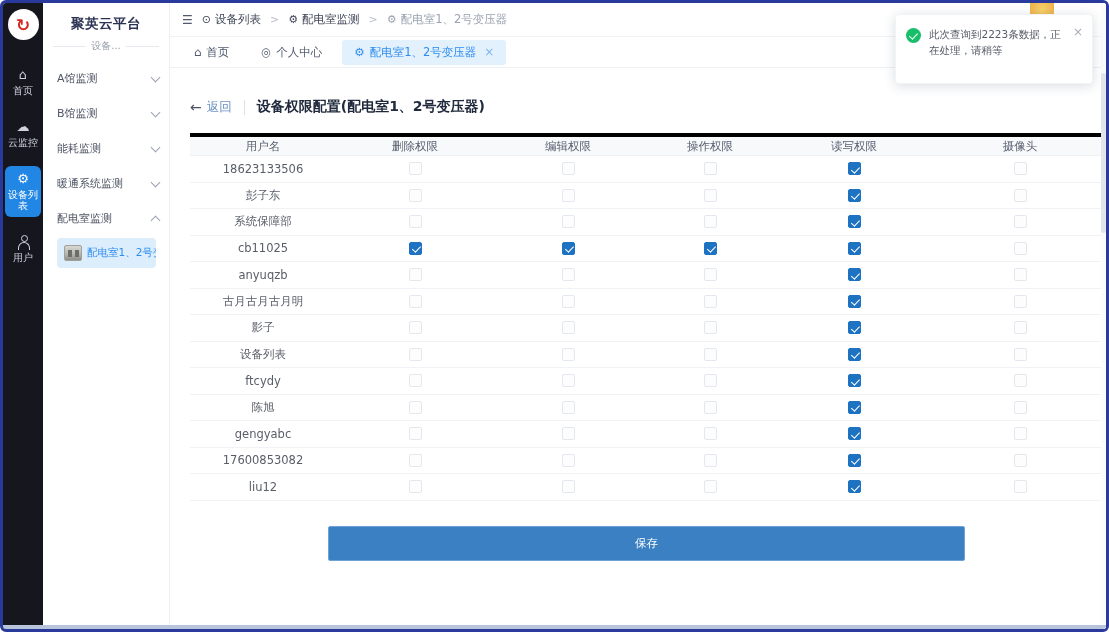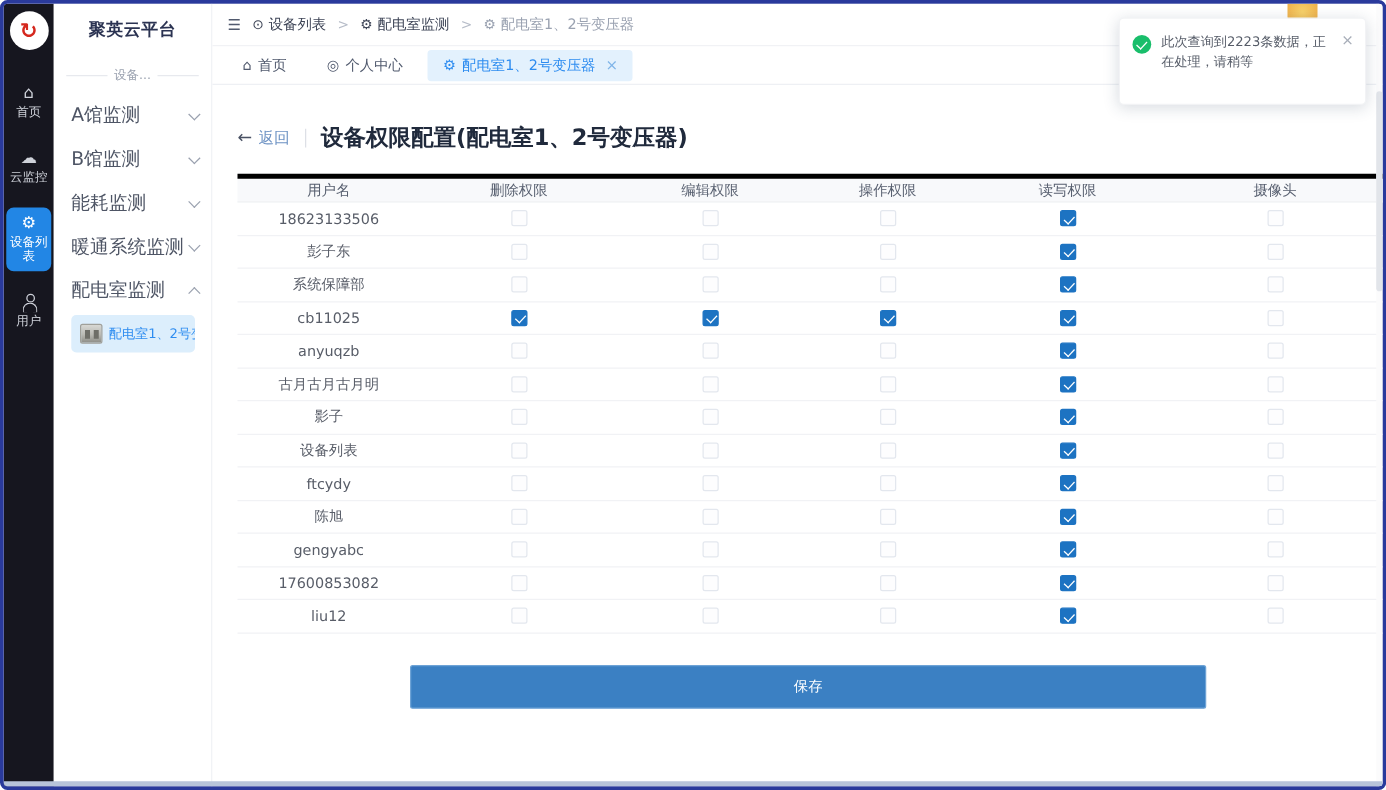--- a/index.html
+++ b/index.html
@@ -17,24 +17,24 @@
   .rail-item { width:36px; margin-top:12px; padding:6px 0; border-radius:6px; display:flex; flex-direction:column; align-items:center; gap:3px; font-size:10px; cursor:pointer; text-align:center; line-height:1.1; }
   .rail-item.active { background:#2286e5; color:#fff; }
   .rail-ico { font-size:13px; height:14px; line-height:14px; }
   .person { width:12px; height:14px; position:relative; }
   .person::before { content:""; position:absolute; left:3.5px; top:0; width:5px; height:5px; border-radius:50%; border:1.4px solid currentColor; }
   .person::after { content:""; position:absolute; left:1px; top:6.5px; width:10px; height:7px; border:1.4px solid currentColor; border-bottom:none; border-radius:6px 6px 0 0; }
 
   
   .sidebar { width:127px; border-right:1px solid #edeff3; padding-top:12px; flex-shrink:0; background:#fff; }
   .sb-title { text-align:center; font-size:13.5px; color:#2b3352; font-weight:bold; letter-spacing:.5px; }
-  .sb-sub { margin-top:20px; display:flex; align-items:center; gap:5px; padding:0 10px; color:#9aa1af; font-size:10px; }
+  .sb-sub { margin-top:6px; display:flex; align-items:center; gap:5px; padding:0 10px; color:#9aa1af; font-size:10px; }
   .sb-sub::before,.sb-sub::after { content:""; flex:1; height:1px; background:#e7e9ee; }
   .menu { padding:8px 10px 0 14px; }
-  .menu-item { height:35px; display:flex; align-items:center; justify-content:space-between; font-size:15px; color:#4e5565; cursor:pointer; }
+  .menu-item { height:35px; display:flex; align-items:center; justify-content:space-between; font-size:11px; color:#4e5565; cursor:pointer; }
   .chev { width:7px; height:7px; border-right:1.4px solid #9aa1af; border-bottom:1.4px solid #9aa1af; transform:rotate(45deg); margin-top:-3px; }
   .chev.up { transform:rotate(-135deg); margin-top:4px; }
   .device-item { margin:2px 3px 0 0; background:#dceefc; border-radius:4px; padding:7px 3px 7px 7px; display:flex; align-items:center; gap:5px; color:#2d8cf0; font-size:10.5px; cursor:pointer; white-space:nowrap; overflow:hidden; }
   .device-thumb { width:18px; height:16px; flex-shrink:0; border-radius:2px; background:linear-gradient(180deg,#d8d8d4 0%,#b9b9b3 55%,#8e8e88 100%); border:1px solid #a0a09a; position:relative; }
   .device-thumb::after { content:""; position:absolute; left:3px; top:4px; width:4px; height:7px; background:#6e6e68; box-shadow:7px 0 0 #6e6e68; }
 
   
   .main { flex:1; display:flex; flex-direction:column; position:relative; background:#fff; min-width:0; }
   .crumbbar { height:34px; display:flex; align-items:center; gap:9px; padding-left:12px; font-size:11.5px; color:#3e4557; border-bottom:1px solid #f1f2f5; }
   .collapse { color:#515a6e; font-size:12px; cursor:pointer; }
@@ -46,21 +46,21 @@
   .tabbar { height:31px; display:flex; align-items:center; gap:8px; padding-left:12px; border-bottom:1px solid #eef0f4; }
   .tab { display:flex; align-items:center; gap:5px; padding:5px 12px; font-size:11.5px; color:#515a6e; border-radius:3px; cursor:pointer; }
   .tab.active { background:#e3f1fd; color:#2d8cf0; }
   .tab .close { margin-left:3px; font-size:12px; color:#7fb4e8; cursor:pointer; }
 
   .page { flex:1; padding:30px 10px 0 20px; position:relative; }
   .page-head { display:flex; align-items:center; gap:12px; }
   .back { display:flex; align-items:center; gap:5px; font-size:12.5px; color:#6e93c4; cursor:pointer; }
   .back .arr { color:#4a5264; font-size:14px; }
   .vdiv { width:1px; height:15px; background:#dde0e6; }
-  .page-title { font-size:18px; color:#202a3c; font-weight:bold; }
+  .page-title { font-size:14px; color:#202a3c; font-weight:bold; }
 
   .table { margin-top:17px; width:920px; }
   .thead, .trow { display:grid; grid-template-columns:146px 158px 148px 136px 152px 1fr; align-items:center; }
   .thead { background:#f8f9fb; height:23px; font-size:11.5px; color:#586070; border-top:4px solid #000000; border-bottom:1px solid #f0f1f4; }
   .thead span { text-align:center; }
   .trow { height:26.5px; border-bottom:1px solid #f1f2f5; font-size:11.5px; color:#585d68; }
   .trow .uname { text-align:center; }
   .cbcell { display:flex; justify-content:center; }
   .cb { width:13px; height:13px; border-radius:2px; border:1px solid #e3e7ee; background:#fdfdfe; cursor:pointer; position:relative; }
   .cb.checked { background:#1d73c2; border-color:#1d73c2; }

